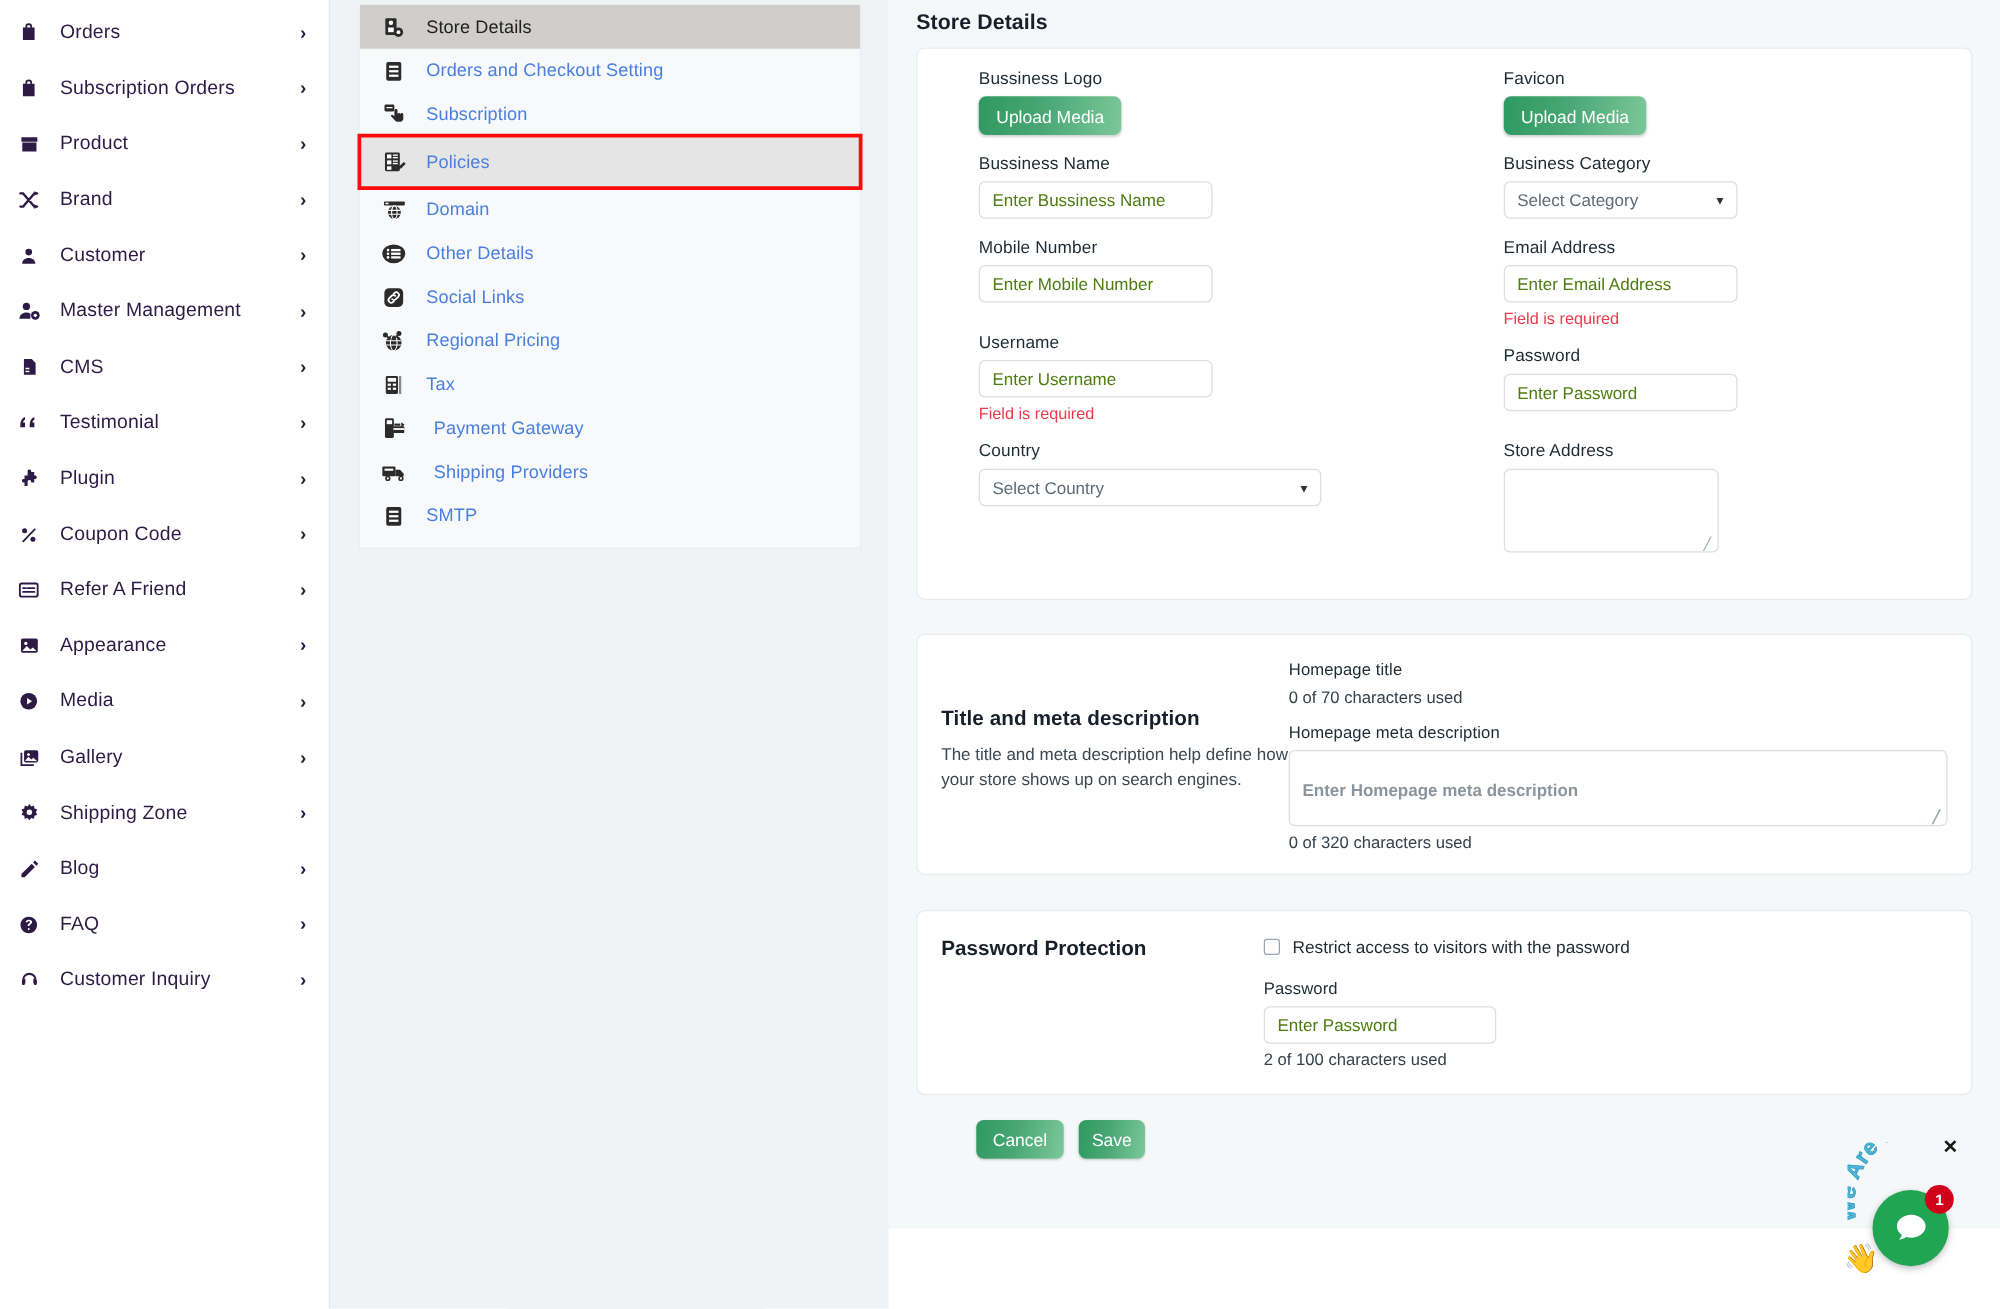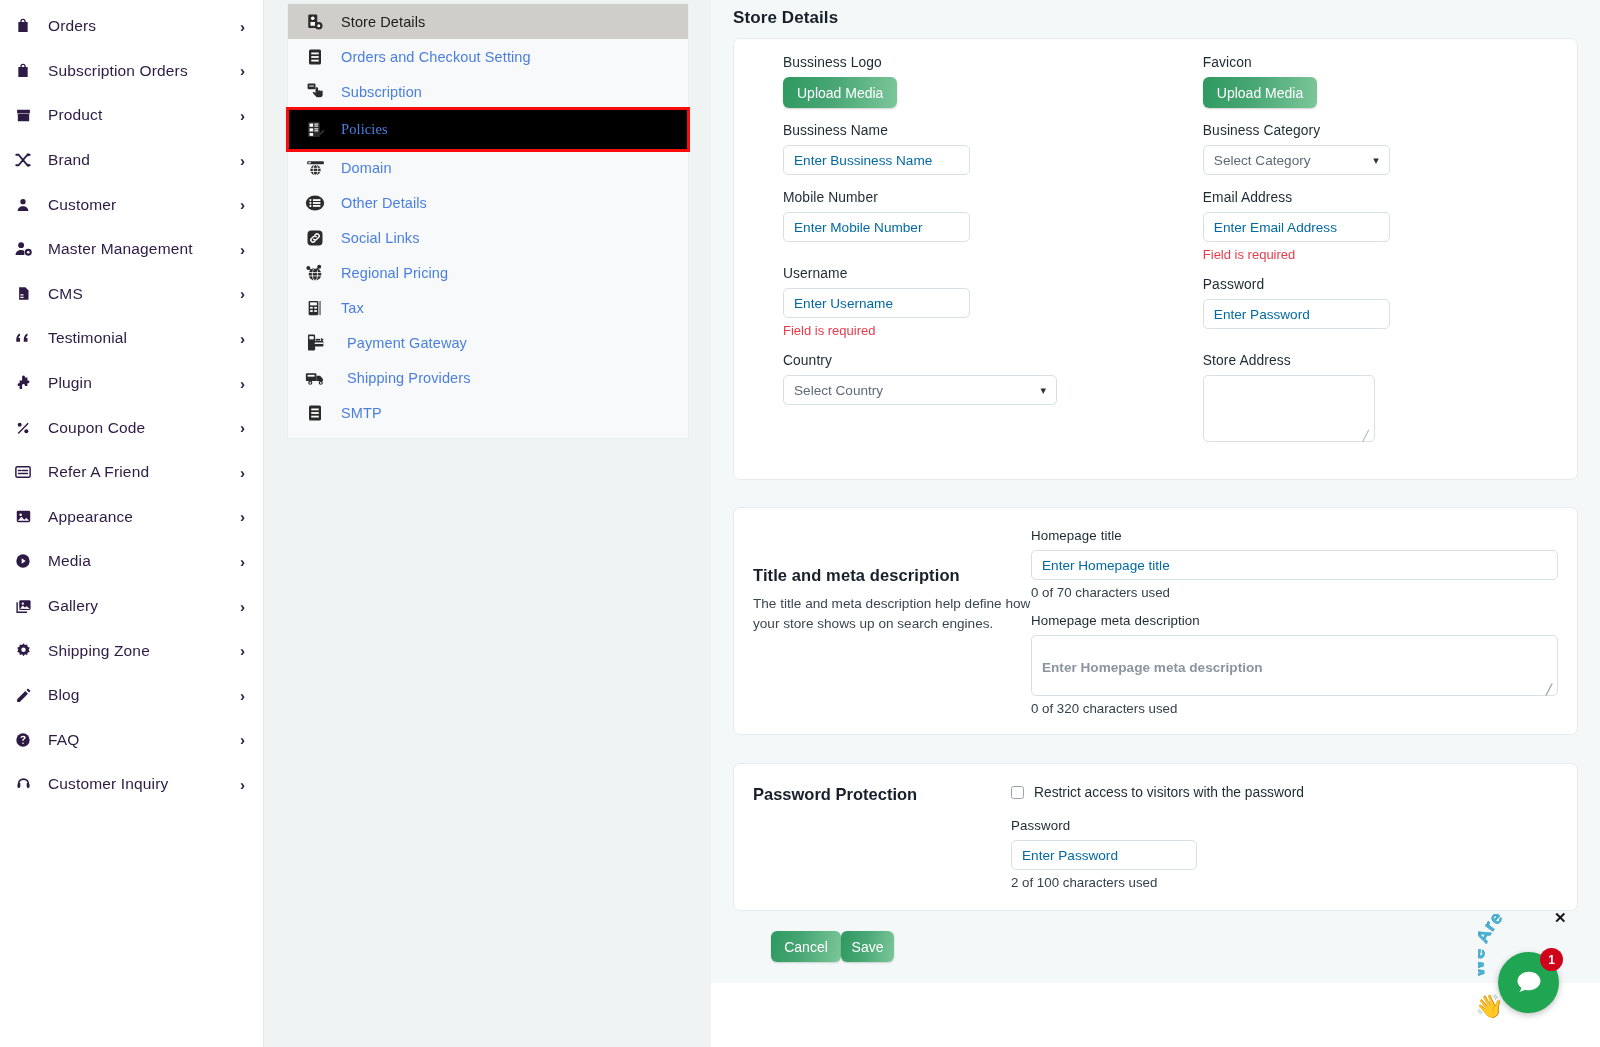--- a/index.html
+++ b/index.html
@@ -80,24 +80,23 @@
     color:#4a7fe0;
     white-space:nowrap;
     letter-spacing:.1px;
   }
   .sub-item.active { background:#d0ceca; }
   .sub-item.active .sub-lbl { color:#202020; }
   .sub-item.indent .sub-lbl { margin-left:20px; }
   .sub-item.highlighted {
     outline:3px solid #fb0b0b;
     outline-offset:-1px;
-    background:#000000;
+    background:#e5e5e5;
     z-index:4;
     height:41px;
-    font-family:Liberation Serif, serif;
   }
 
   
   #main {
     position:absolute; left:711px; top:0; width:889px; height:983px;
     background:#f5f8f8;
     overflow:hidden;
   }
   #main-bottom {
     position:absolute; left:711px; top:983px; width:889px; height:64px;
@@ -123,21 +122,21 @@
     margin-bottom:7px;
     letter-spacing:.1px;
   }
   .txt-input, .select-input {
     width:100%;
     height:30px;
     border:1px solid #dadfe2;
     border-radius:5px;
     padding:0 10px;
     font-size:13.6px;
-    color:#0369a1;
+    color:#4d7c0f;
     font-family:"Liberation Sans", sans-serif;
     background:#ffffff;
     display:flex; align-items:center;
   }
   .select-input { justify-content:space-between; color:#5f6b76;align-items:center; }
   .select-input .chev { color:#2c3034; font-size:11px; }
   .err-msg {
     color:#e83b4b;
     font-size:13px;
     margin-top:5px;
@@ -215,21 +214,21 @@
   }
   .pp-right { flex:1; }
   .cb-row { display:flex; align-items:center; }
   .cbox {
     width:13px; height:13px; flex:0 0 13px;
     border:1.3px solid #9aa3ab; border-radius:2.5px;
     background:#fff;
   }
   .cb-label { margin-left:10px; font-size:13.8px; color:#1d2b33; }
 
-  .actions { margin:20px 0 0 12px; display:flex; gap:0;padding-left:48px; }
+  .actions { margin:20px 0 0 22px; display:flex; gap:12px;padding-left:48px; }
 
   
   #chat {
     position:absolute; right:0px; bottom:0px; width:160px; height:147px;
     pointer-events:none;
   }
   #chat-close {
     position:absolute; left:114px; top:10px;
     font-size:15px; color:#171717; font-weight:700;
     pointer-events:auto; cursor:pointer; line-height:1;
@@ -698,21 +697,20 @@
   </div>
 
   <div class="card" style="margin-top:27px">
     <div class="meta-body">
       <div class="meta-left">
         <h3>Title and meta description</h3>
         <p>The title and meta description help define how your store shows up on search engines.</p>
       </div>
       <div class="meta-right">
         <div class="field-label" style="font-size:13.3px">Homepage title</div>
-        <div class="txt-input">Enter Homepage title</div>
         <div class="counter">0 of 70 characters used</div>
         <div class="field-label" style="font-size:13.3px; margin-top:13px">Homepage meta description</div>
         <div class="ta-big">
           <span>Enter Homepage meta description</span>
           <span class="resize-grip">╱</span>
         </div>
         <div class="counter">0 of 320 characters used</div>
       </div>
     </div>
   </div>

